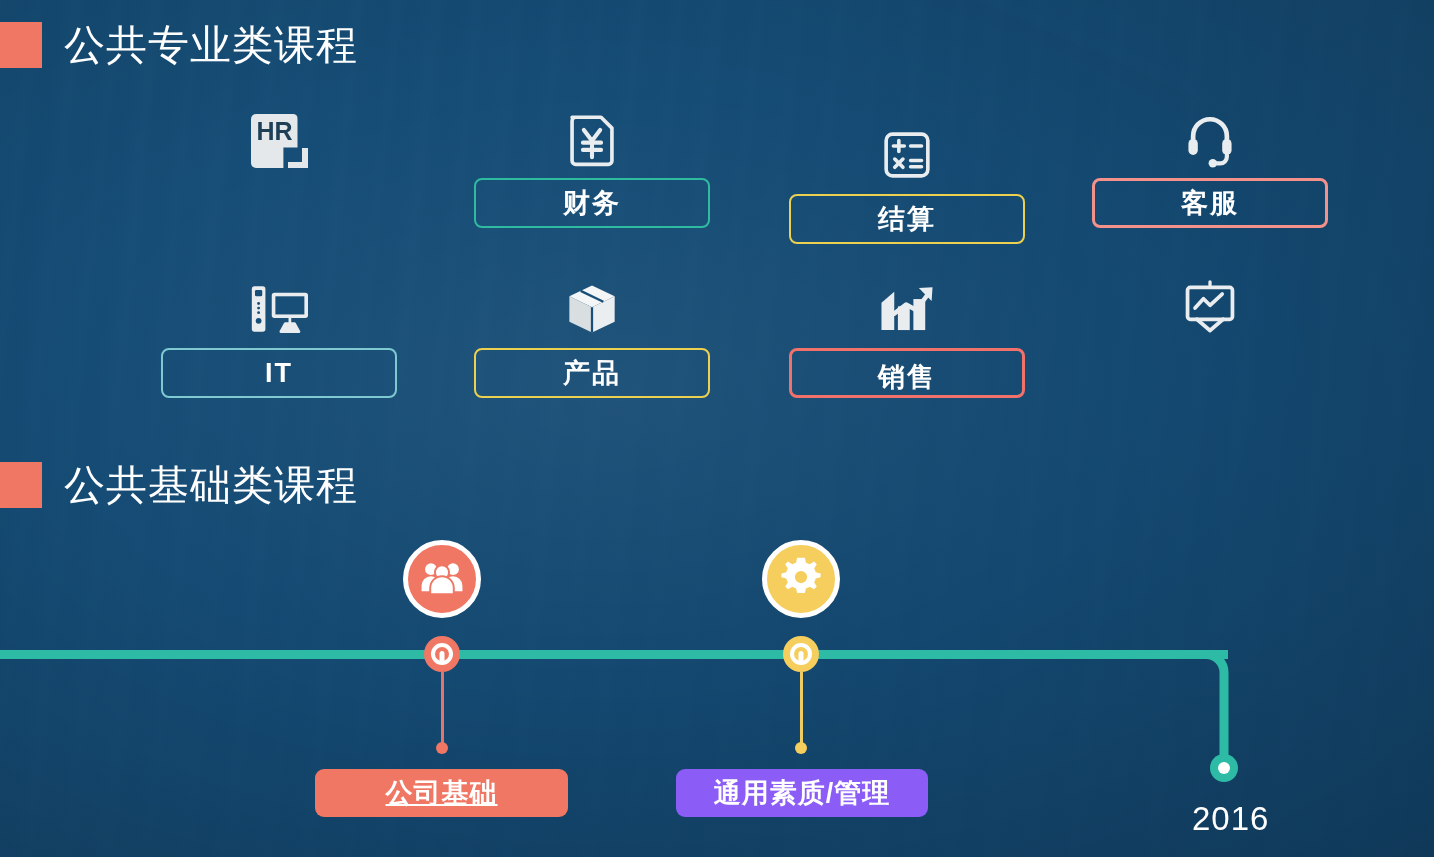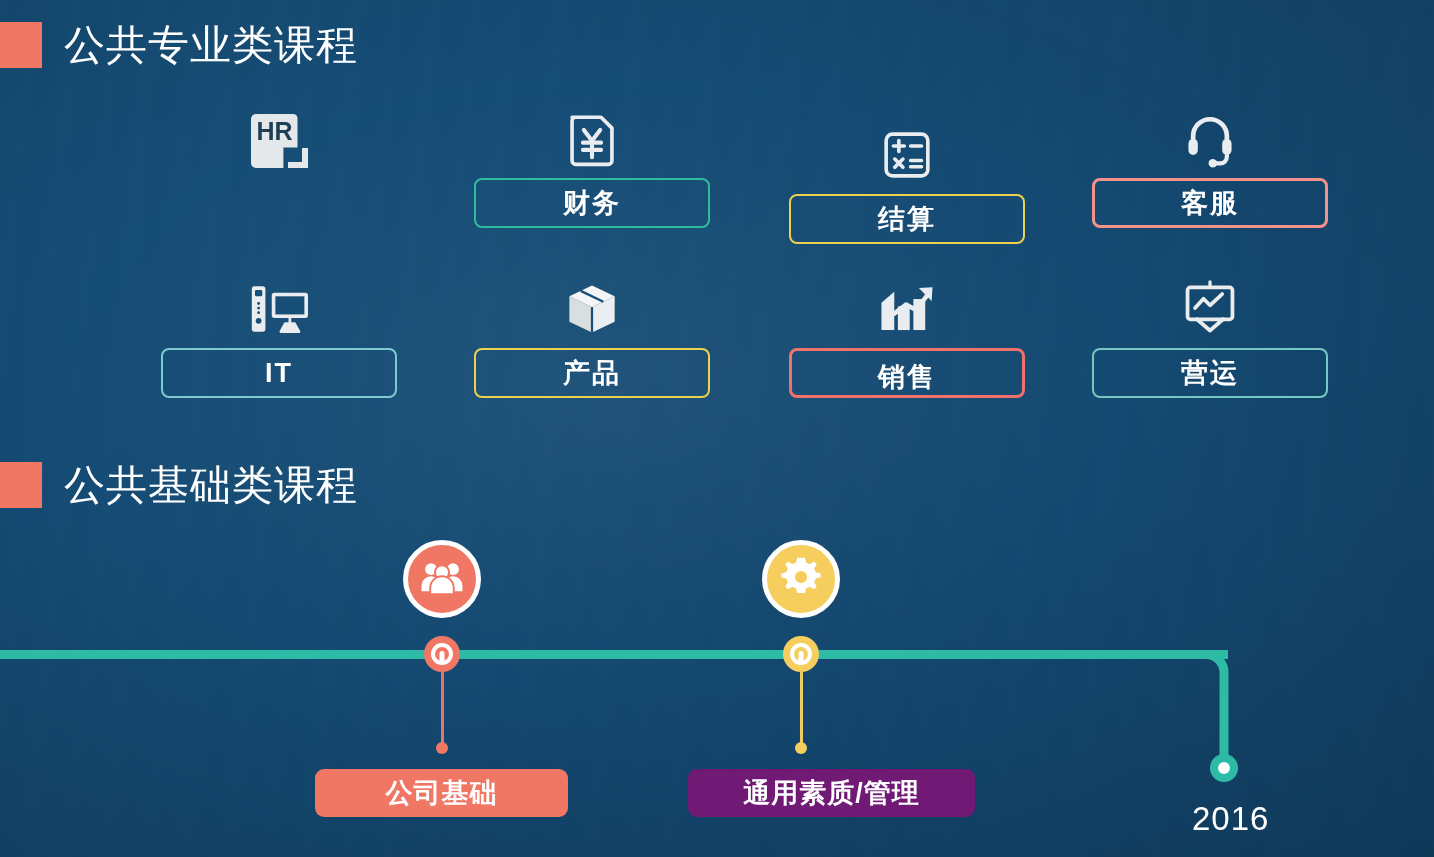--- a/index.html
+++ b/index.html
@@ -267,23 +267,20 @@
 
   <div class="cell" style="left:1092px;top:274px;">
     <div class="ico">
       <svg width="60" height="58" viewBox="0 0 64 62">
         <path d="M32 2 V8" stroke="#E9EDEF" stroke-width="3.5" stroke-linecap="round"></path>
         <rect x="8" y="8" width="48" height="34" rx="3" fill="none" stroke="#E9EDEF" stroke-width="4"></rect>
         <path d="M16 30 L25 20 L32 27 L45 15" fill="none" stroke="#E9EDEF" stroke-width="4" stroke-linecap="round" stroke-linejoin="round"></path>
         <path d="M18 42 L32 54 L46 42" fill="none" stroke="#E9EDEF" stroke-width="4" stroke-linecap="round" stroke-linejoin="round"></path>
       </svg>
     </div>
-    <div class="tag thin" style="border-color:#79C7C4;">
-      <span>营运</span>
-    </div>
   </div>
 
   <div class="sec-head" id="head2">
     <div class="sec-mark"></div>
     <div class="sec-title">公共基础类课程</div>
   </div>
 
   <div class="tl-line"></div>
   <div class="tl-elbow">
     <svg width="50" height="115" viewBox="0 0 50 115">
@@ -305,34 +302,34 @@
         <circle cx="28" cy="16" r="9" fill="#fff" stroke="#F07764" stroke-width="2.5"></circle>
         <path d="M13 44 v-8 a15 15 0 0 1 30 0 v8 z" fill="#fff" stroke="#F07764" stroke-width="2.5"></path>
       </svg>
     </span>
   </div>
   <div class="node" style="left:424px;top:636px;background:#F07764;">
     <span class="ring"></span>
   </div>
   <div class="stem" style="left:441px;top:672px;height:78px;background:#E8736A;"></div>
   <div class="stem-dot" style="left:436px;top:742px;background:#F07764;"></div>
-  <div class="pill" style="left:315px;top:769px;width:253px;background:#F07764;">
+  <div class="pill" style="left:315px;top:769px;width:253px;background:#F07764;text-decoration:underline;">
     <span>公司基础</span>
   </div>
 
   <div class="big-circle" style="left:762px;top:540px;background:#F5CE5E;">
     <span>
       <svg width="42" height="42" viewBox="0 0 48 48">
         <path fill="#fff" d="M24 2 l4.4 0 1.3 5.6 a17 17 0 0 1 4.3 1.8 l4.9-3 3.1 3.1 -3 4.9 a17 17 0 0 1 1.8 4.3 l5.6 1.3 0 4.4 -5.6 1.3 a17 17 0 0 1 -1.8 4.3 l3 4.9 -3.1 3.1 -4.9-3 a17 17 0 0 1 -4.3 1.8 l-1.3 5.6 -4.4 0 -4.4 0 -1.3-5.6 a17 17 0 0 1 -4.3-1.8 l-4.9 3 -3.1-3.1 3-4.9 a17 17 0 0 1 -1.8-4.3 l-5.6-1.3 0-4.4 5.6-1.3 a17 17 0 0 1 1.8-4.3 l-3-4.9 3.1-3.1 4.9 3 a17 17 0 0 1 4.3-1.8 l1.3-5.6 z"></path>
         <circle cx="24" cy="24" r="7" fill="#F5CE5E"></circle>
       </svg>
     </span>
   </div>
   <div class="node" style="left:783px;top:636px;background:#F5CE5E;">
     <span class="ring"></span>
   </div>
   <div class="stem" style="left:800px;top:672px;height:78px;background:#EFCB63;"></div>
   <div class="stem-dot" style="left:795px;top:742px;background:#F5CE5E;"></div>
-  <div class="pill" style="left:676px;top:769px;width:287px;background:#701a75;margin-left:12px;">
+  <div class="pill" style="left:676px;top:769px;width:252px;background:#8b5cf6;">
     <span>通用素质/管理</span>
   </div>
 
 </div>
 
 </body></html>

